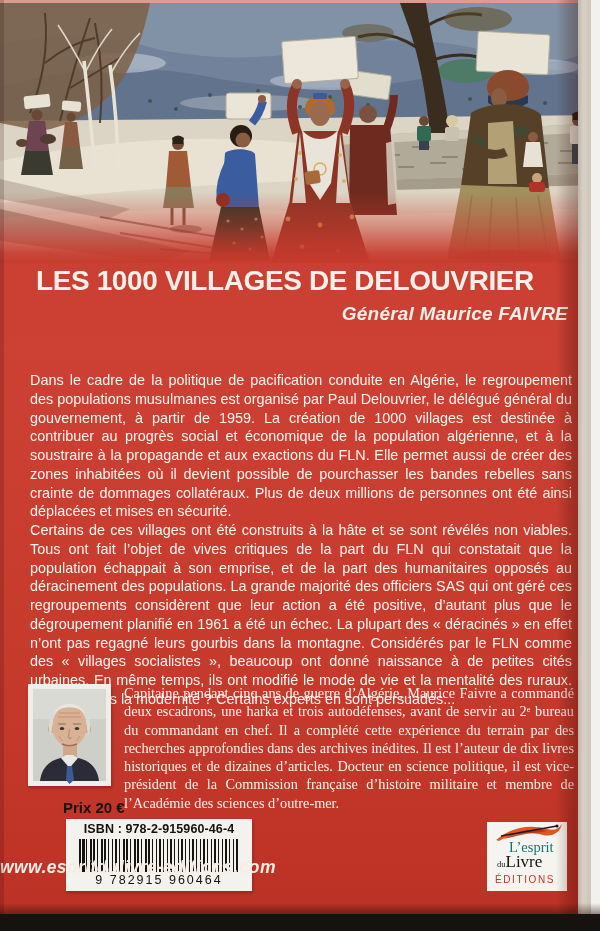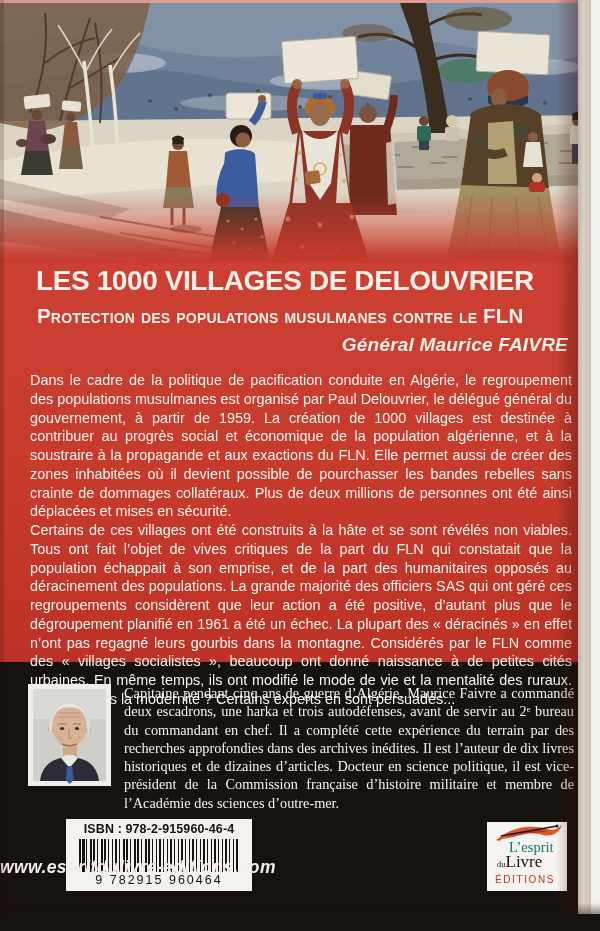--- a/index.html
+++ b/index.html
@@ -1,18 +1,18 @@
 <!DOCTYPE html>
 <html><head>
 <meta charset="utf-8">
 <style>
   html,body{margin:0;padding:0;}
   body{width:600px;height:931px;overflow:hidden;background:#f3f1ed;font-family:"Liberation Sans",sans-serif;}
   .scan{position:relative;width:600px;height:931px;background:#16120f;}
-  .cover{position:absolute;left:0;top:0;width:600px;height:662px;
+  .cover{position:absolute;left:0;top:0;width:600px;height:914px;
     background:linear-gradient(180deg,#c43a2e 0%,#cc4134 38%,#c73b2d 70%,#bd3226 100%);}
   
   .photo{position:absolute;left:0;top:3px;width:600px;height:260px;overflow:hidden;}
   .photo svg{display:block;width:100%;height:100%;}
   .photo-fade{position:absolute;left:0;bottom:-1px;width:100%;height:72px;
     background:linear-gradient(180deg,rgba(198,58,45,0) 0%,rgba(198,58,45,.45) 45%,rgba(198,58,45,.92) 85%,#c63a2d 100%);}
   
   .title-block{position:absolute;left:36px;right:32px;top:266px;color:#f5f1ea;}
   .title-block h1{margin:0;font-size:28px;font-weight:700;letter-spacing:-.4px;line-height:1.1;white-space:nowrap;}
   .title-block h2{margin:7px 0 0 1px;font-size:20.5px;font-weight:600;font-variant:small-caps;letter-spacing:.2px;white-space:nowrap;}
@@ -258,21 +258,20 @@
           <path d="M526,139 L540,139 L543,164 L523,164 Z" fill="#e6e2d6"></path>
           <circle cx="537" cy="175" r="5" fill="#caa27e"></circle>
           <rect x="529" y="179" width="16" height="10" rx="3" fill="#b23228"></rect>
         </g>
       </svg>
       <div class="photo-fade"></div>
     </div>
 
     <div class="title-block">
       <h1>LES 1000 VILLAGES DE DELOUVRIER</h1>
-      <h2>Protection des populations musulmanes contre le FLN</h2>
       <div class="author-line">Général Maurice FAIVRE</div>
     </div>
 
     <div class="body-text">
       <p>Dans le cadre de la politique de pacification conduite en Algérie, le regroupement des populations musulmanes est organisé par Paul Delouvrier, le délégué général du gouvernement, à partir de 1959. La création de 1000 villages est destinée à contribuer au progrès social et économique de la population algérienne, et à la soustraire à la propagande et aux exactions du FLN. Elle permet aussi de créer des zones inhabitées où il devient possible de pourchasser les bandes rebelles sans crainte de dommages collatéraux. Plus de deux millions de personnes ont été ainsi déplacées et mises en sécurité.</p>
       <p>Certains de ces villages ont été construits à la hâte et se sont révélés non viables. Tous ont fait l’objet de vives critiques de la part du FLN qui constatait que la population échappait à son emprise, et de la part des humanitaires opposés au déracinement des populations. La grande majorité des officiers SAS qui ont géré ces regroupements considèrent que leur action a été positive, d’autant plus que le dégroupement planifié en 1961 a été un échec. La plupart des « déracinés » en effet n’ont pas regagné leurs gourbis dans la montagne. Considérés par le FLN comme des « villages socialistes », beaucoup ont donné naissance à de petites cités urbaines. En même temps, ils ont modifié le mode de vie et la mentalité des ruraux. Avancée vers la modernité ? Certains experts en sont persuadés...</p>
     </div>
 
     <div class="bio-row">
       <div class="portrait">

